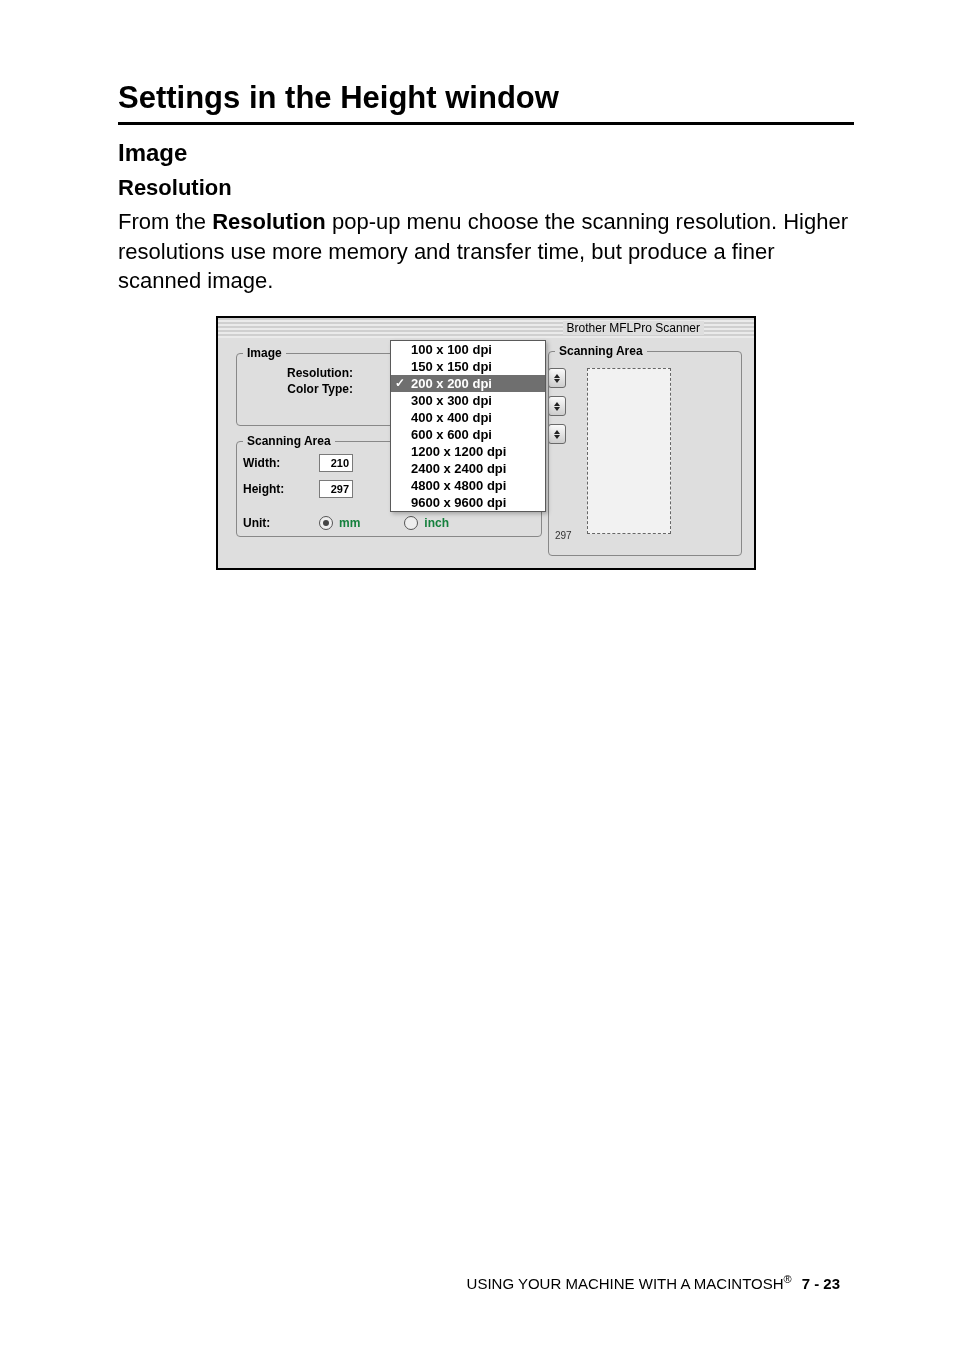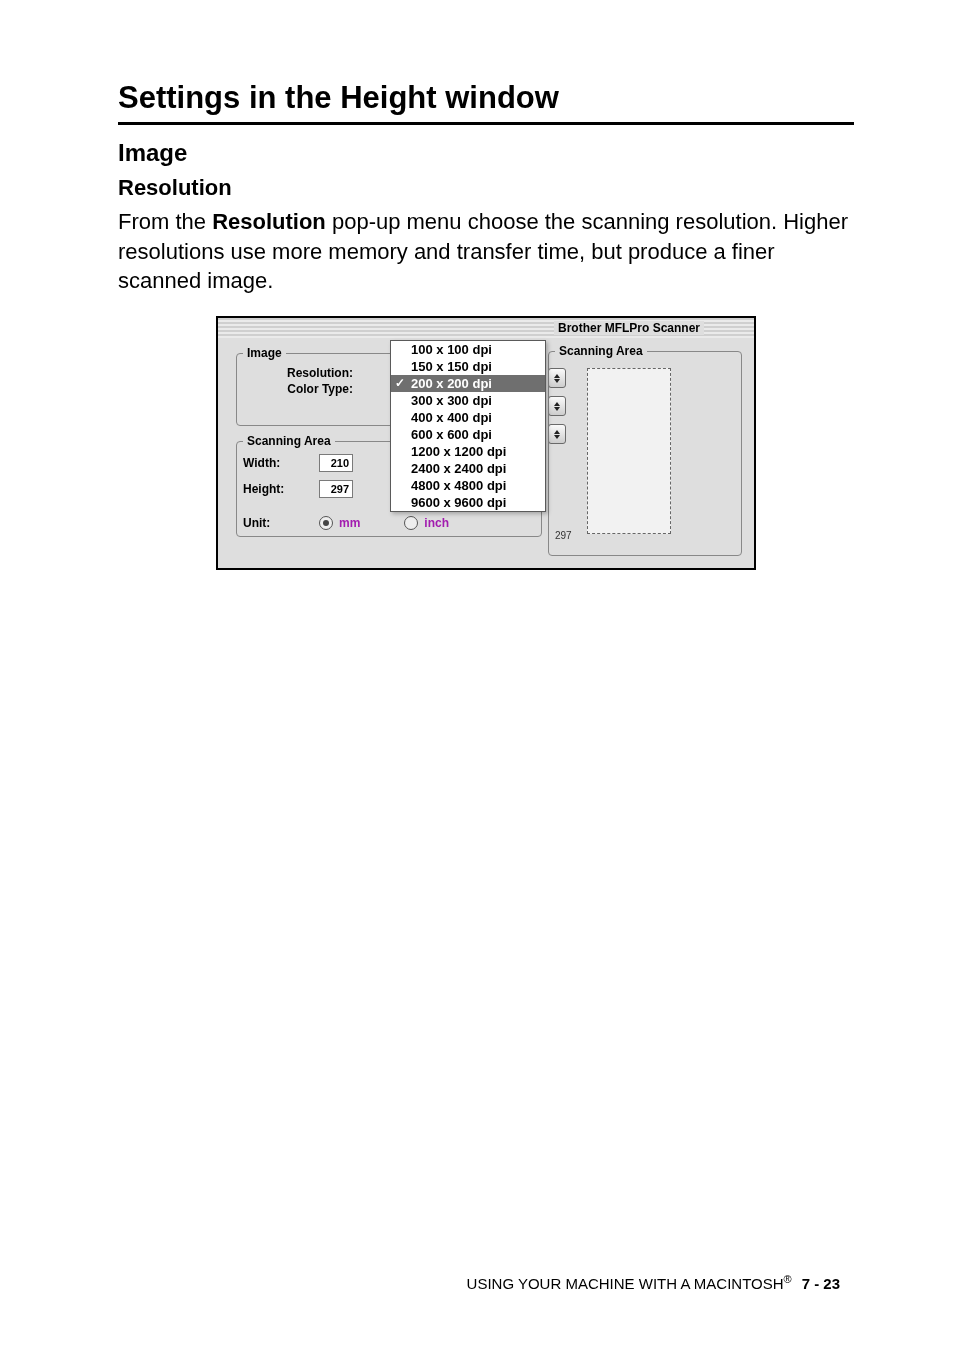--- a/index.html
+++ b/index.html
@@ -64,21 +64,21 @@
     display: flex;
     align-items: center;
     justify-content: flex-end;
     padding-right: 8px;
     background: repeating-linear-gradient(
         to bottom, #cfcfcf 0 2px, #eaeaea 2px 4px);
   }
   .titlebar-text {
     background: #dedede;
     padding: 0 4px;
-    font-weight: bold;
+    font-weight: normal;
     font-size: 12px;
     position: absolute;
     right: 50px;
   }
   .panels {
     display: flex;
     align-items: stretch;
   }
   .left-col {
     flex: 1 1 auto;
@@ -191,21 +191,21 @@
   }
   .radio-row .lbl-r { width: 70px; }
   .radio {
     width: 12px; height: 12px; border: 1px solid #555; border-radius: 50%;
     display: inline-flex; align-items: center; justify-content: center;
     background: #eee;
   }
   .radio.checked::after {
     content: ""; width: 6px; height: 6px; border-radius: 50%; background: #444;
   }
-  .radio-label { font-weight: bold; font-size: 12px; color: #a21caf; }
+  .radio-label { font-weight: bold; font-size: 12px; color: #15803d; }
 
   
   .ver-badge {
     position: absolute;
     top: 6px;
     left: 14px;
     font-size: 10px;
     color: #333;
   }
   .preview-box {

